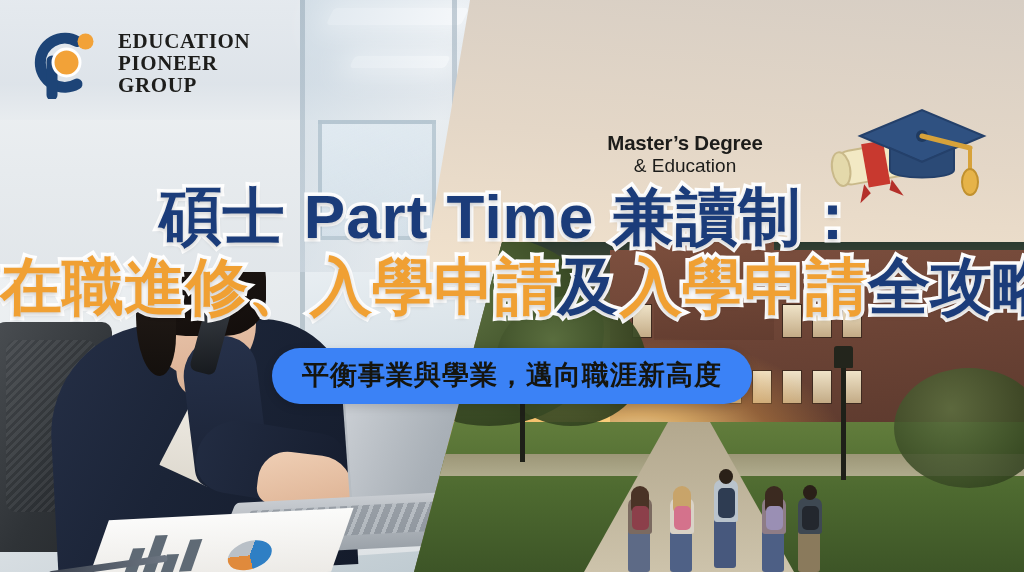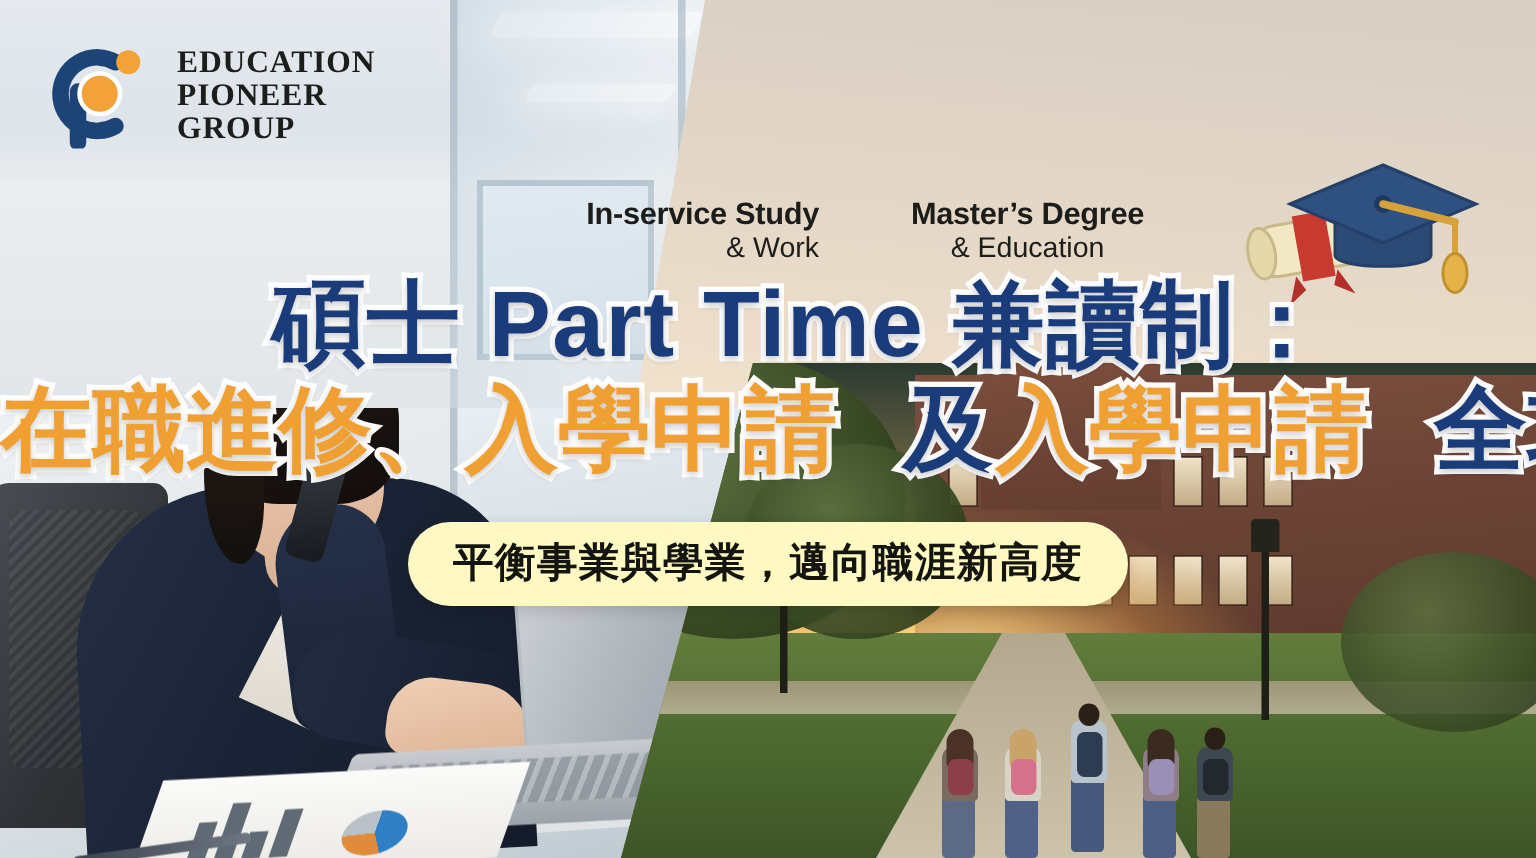--- a/index.html
+++ b/index.html
@@ -249,32 +249,31 @@
   .hl-line{
     font-family:"Liberation Sans","DejaVu Sans",sans-serif;
     font-weight:700; line-height:1.0; white-space:nowrap;
   }
   #hl1{ font-size:62px; letter-spacing:1px; }
   #hl2{ font-size:62px; letter-spacing:0px; margin-top:8px; }
   .blue{
     color:#1b3c7a;
     -webkit-text-stroke:7px #ffffff; paint-order:stroke fill;
     text-shadow:0 2px 5px rgba(0,0,0,.22);
-    margin-left:44px;
   }
   .orange{
     color:#f0a033;
     -webkit-text-stroke:7px #ffffff; paint-order:stroke fill;
     text-shadow:0 2px 5px rgba(0,0,0,.22);
   }
 
   
   .pill{
     position:absolute; left:50%; transform:translateX(-50%); top:348px;
-    background:#fef9c3; border-radius:34px; padding:9px 30px 11px;
+    background:#3b82f6; border-radius:34px; padding:9px 30px 11px;
     box-shadow:0 3px 10px rgba(0,0,0,.14);
   }
   .pill span{
     font-size:27px; font-weight:700; color:#15150f; letter-spacing:1px;
     white-space:nowrap; font-family:"Liberation Sans","DejaVu Sans",sans-serif;
   }
 </style>
 </head>
 <body>
 
@@ -411,24 +410,20 @@
         <circle cx="52.5" cy="14.5" r="8" fill="#f2a238"></circle>
       </svg>
     </div>
     <div class="logo-text">
       <div>EDUCATION</div>
       <div>PIONEER</div>
       <div>GROUP</div>
     </div>
   </div>
 
-  <div class="tag" id="tag-left">
-    <div class="l1">In-service Study</div>
-    <div class="l2">&amp; Work</div>
-  </div>
   <div class="tag" id="tag-right">
     <div class="l1">Master’s Degree</div>
     <div class="l2">&amp; Education</div>
   </div>
 
   <div class="cap-wrap">
     <svg width="190" height="120" viewBox="0 0 190 120" aria-hidden="true">
       <g transform="rotate(-10 70 82)">
         <rect x="18" y="56" width="96" height="34" rx="16" fill="#f2e9c4" stroke="#c9b98a" stroke-width="2"></rect>
         <ellipse cx="110" cy="73" rx="9" ry="17" fill="#faf3d8" stroke="#c9b98a" stroke-width="2"></ellipse>

